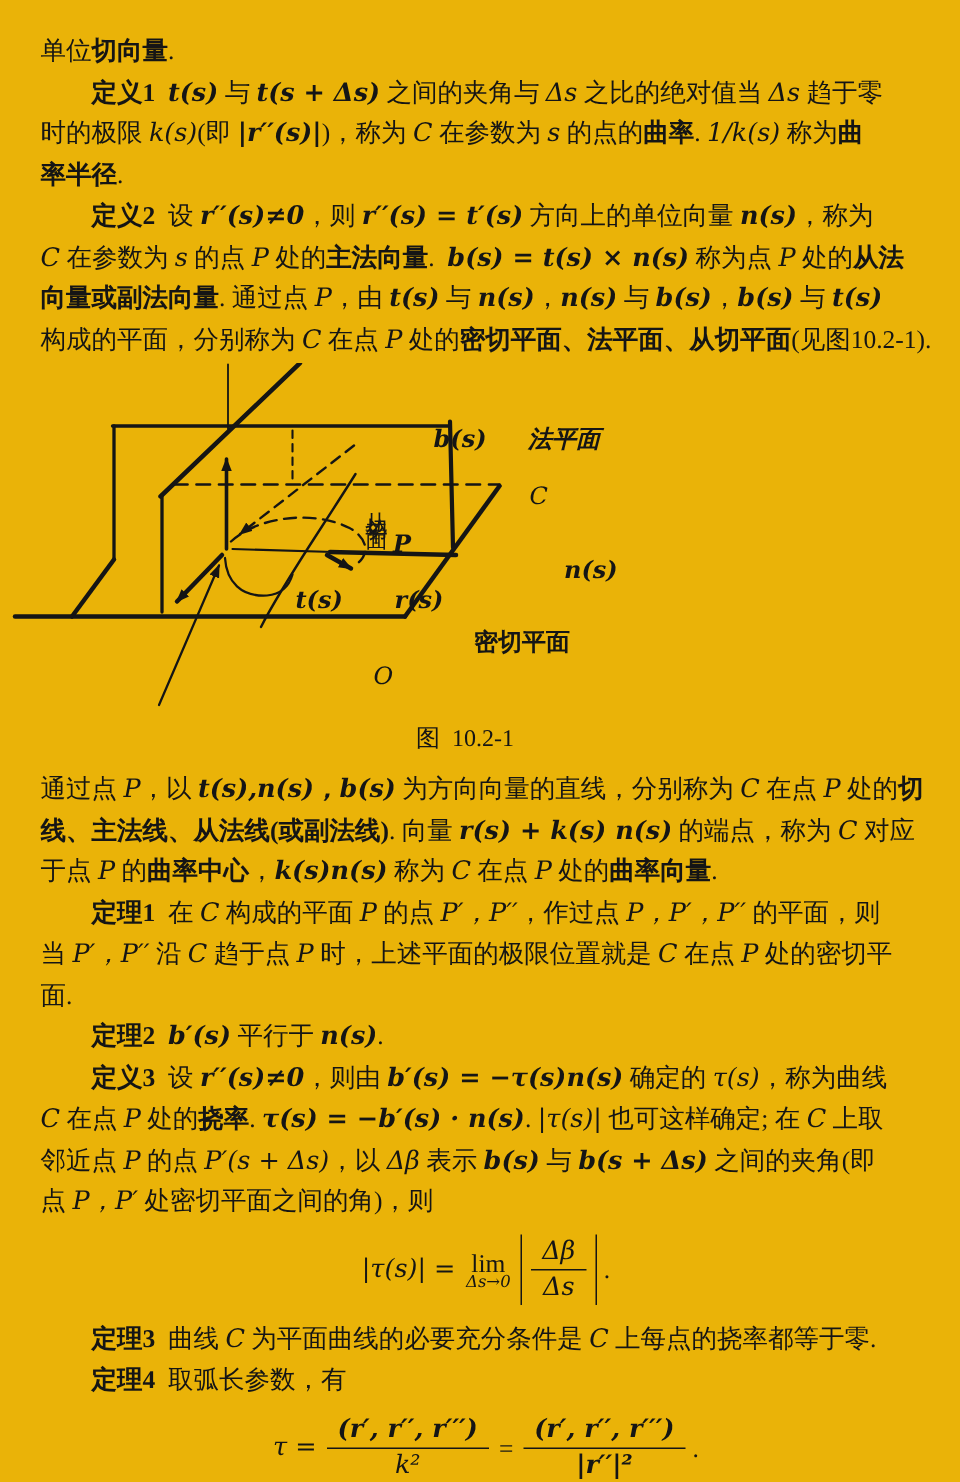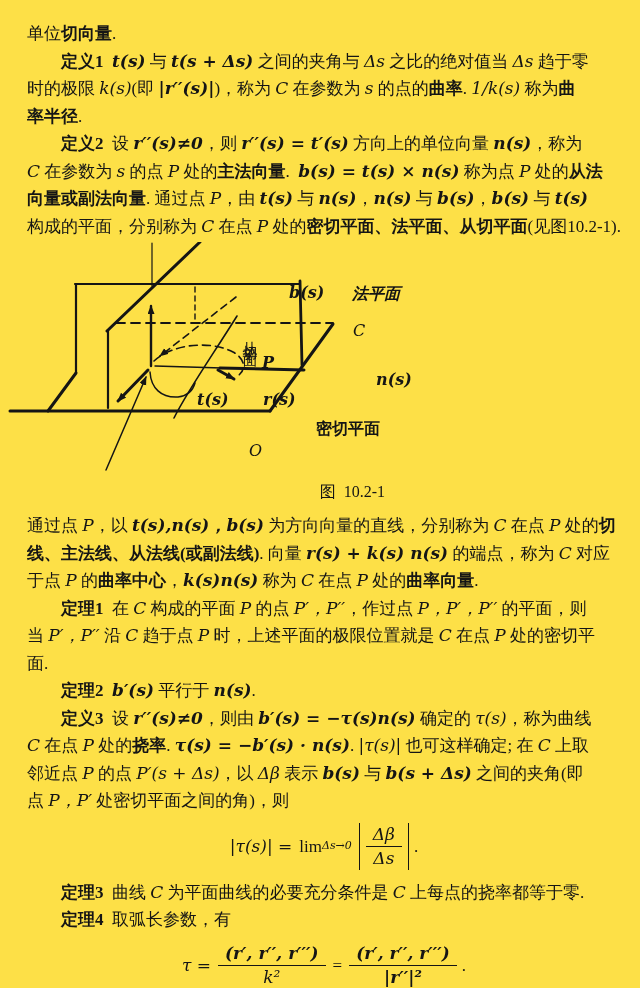--- a/index.html
+++ b/index.html
@@ -1,45 +1,45 @@
 <!DOCTYPE html>
 <html><head>
 <meta charset="utf-8">
 <style>
   html,body{margin:0;padding:0;background:#e8e8e8;}
   .page{
     position:relative;width:640px;height:988px;margin:0 auto;
-    background:#fde047;color:#151515;overflow:hidden;
+    background:#eab308;color:#151515;overflow:hidden;
     font-family:"Liberation Serif","DejaVu Serif",serif;
     font-size:17px;
   }
   .textcol{padding:20px 18px 0 27px;}
   .tline{white-space:pre;line-height:27.5px;height:27.5px;overflow:hidden;}
   .ind{padding-left:34px;}
   .b{font-weight:700;}
   .mv{font-style:italic;font-weight:700;font-family:"DejaVu Serif",serif;}
   .ms{font-style:italic;font-family:"DejaVu Serif",serif;}
 
   
   .fig{position:relative;width:640px;height:264px;margin-top:2px;}
   .fig svg{position:absolute;left:0;top:0;}
   .flabel{position:absolute;font-size:16px;line-height:18px;white-space:pre;}
   .vlabel{writing-mode:vertical-rl;text-orientation:upright;letter-spacing:4px;font-size:15px;}
-  .caption{position:absolute;left:235px;top:240px;width:150px;text-align:right;white-space:pre;font-size:16px;}
+  .caption{position:absolute;left:235px;top:240px;width:150px;text-align:center;white-space:pre;font-size:16px;}
 
   
   .formula{
     text-align:center;margin:6px 0 4px 8px;line-height:1;
     display:flex;justify-content:center;align-items:center;gap:7px;height:52px;
   }
   .frac{display:inline-flex;flex-direction:column;align-items:center;vertical-align:middle;}
   .frac .num{padding:1px 7px 3px 7px;border-bottom:1.7px solid #151515;}
   .frac .den{padding:3px 7px 1px 7px;}
   .bars{display:inline-flex;align-items:center;border-left:1.7px solid #151515;border-right:1.7px solid #151515;padding:2px 6px;}
-  .lim{display:inline-flex;flex-direction:row;align-items:center;}
+  .lim{display:inline-flex;flex-direction:column;align-items:center;}
   .lim .limword{font-size:17px;}
   .lim .limsub{font-size:11px;margin-top:-2px;}
   .fend{margin-left:-2px;}
 </style>
 </head>
 <body>
 
 <div class="page">
 
   <div class="textcol">

